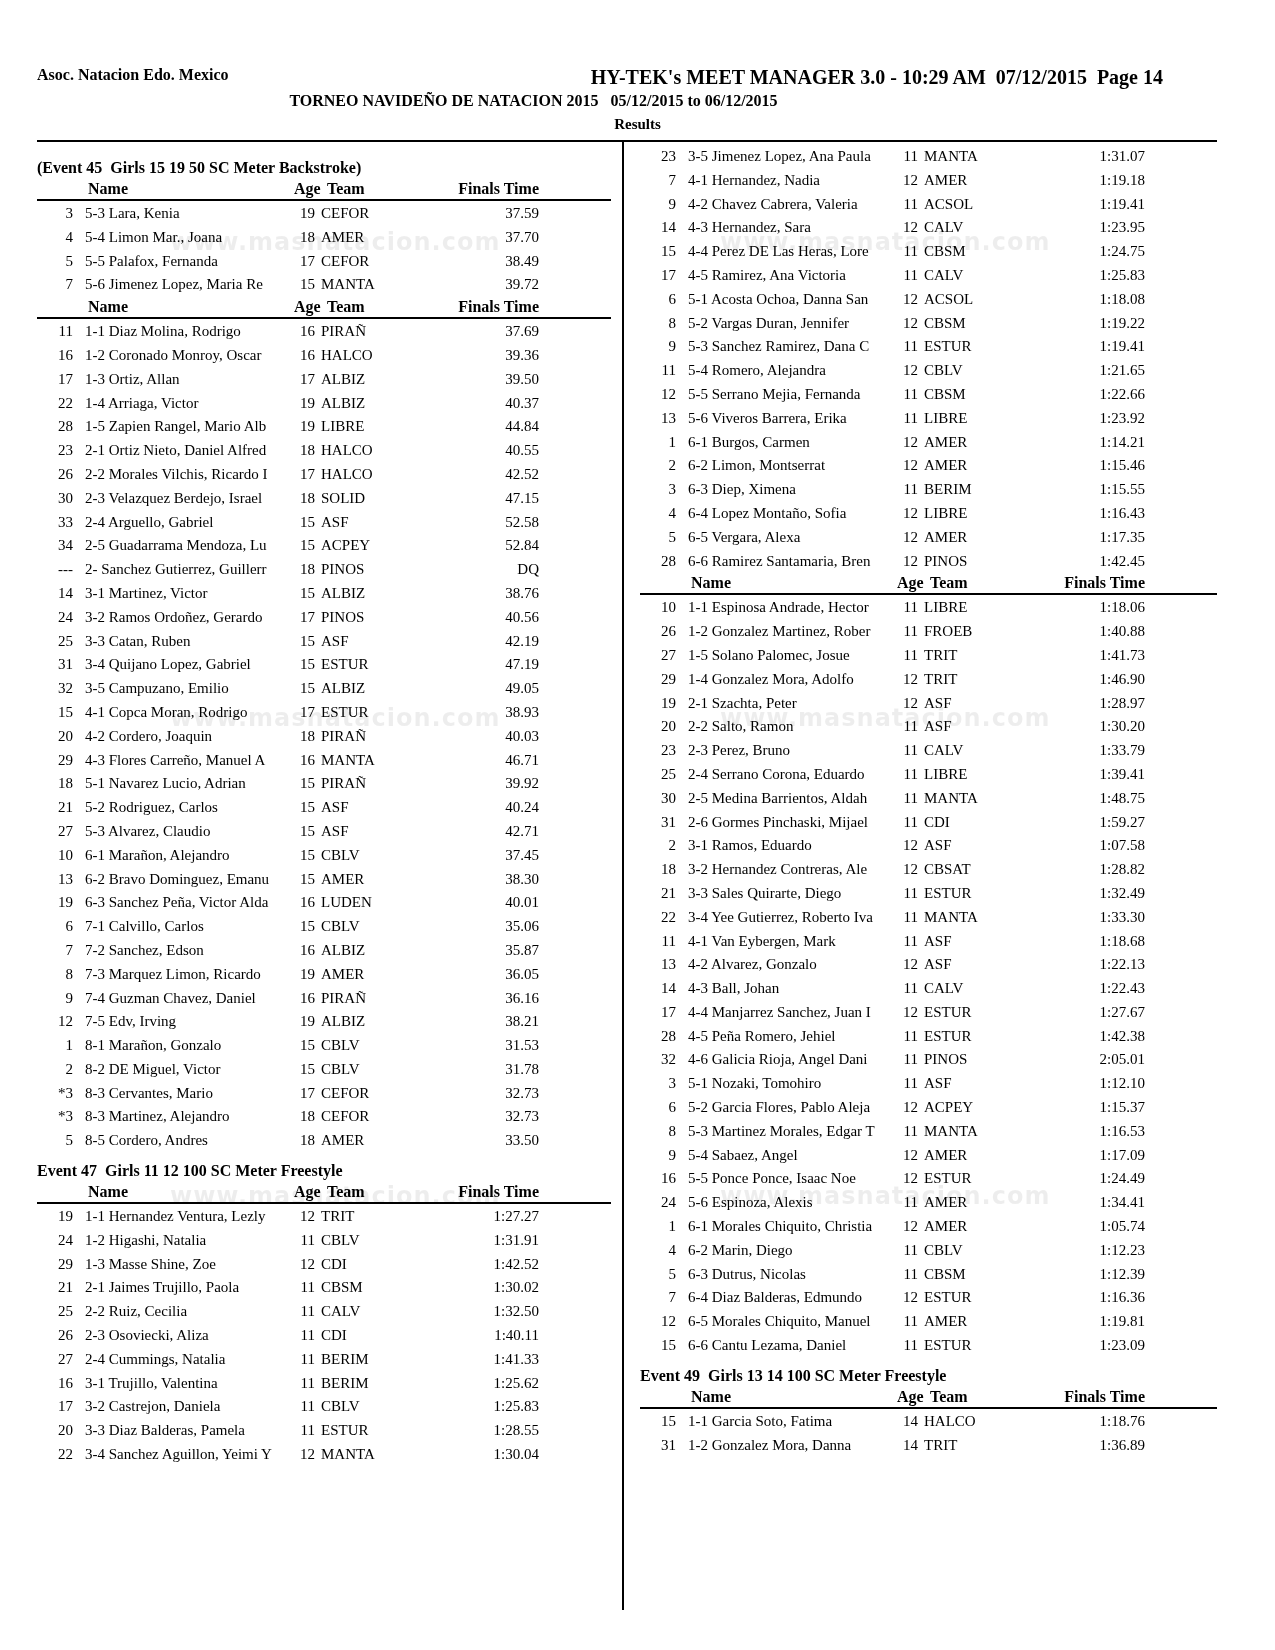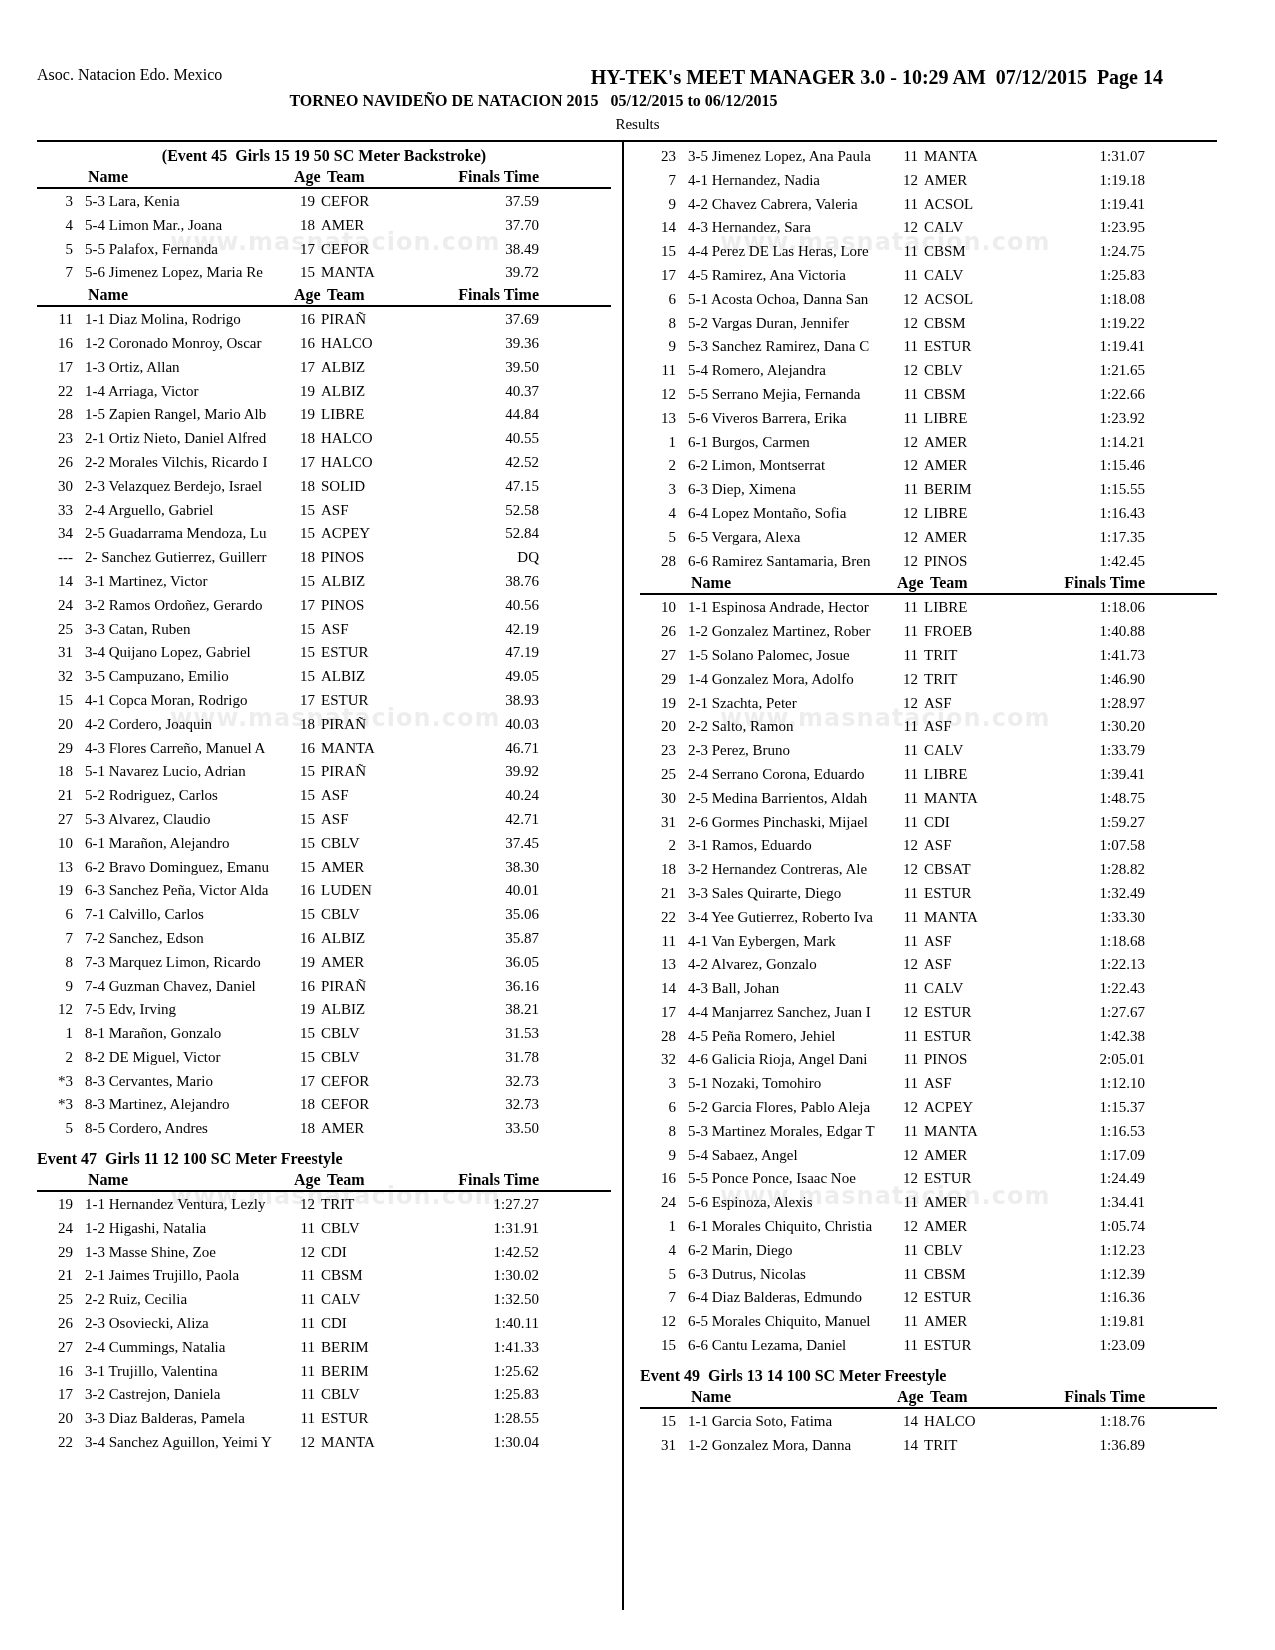--- a/index.html
+++ b/index.html
@@ -1,33 +1,33 @@
 <!DOCTYPE html>
 <html><head>
 <meta charset="utf-8">
 <style>
   html, body { margin: 0; padding: 0; background: #ffffff; }
   body {
     width: 1275px; height: 1650px; position: relative; overflow: hidden;
     font-family: "Liberation Serif", "DejaVu Serif", serif; color: #000;
   }
-  .hdr-left { position: absolute; left: 37px; top: 66px; font-size: 16px; }
+  .hdr-left { position: absolute; left: 37px; top: 66px; font-size: 16px; font-weight: bold; }
   .hdr-right { position: absolute; right: 112px; top: 66px; font-size: 20px; white-space: pre; font-weight: bold; }
   .hdr-title { position: absolute; left: 0; width: 1067px; top: 92px; text-align: center; font-size: 16px; font-weight: bold; white-space: pre; }
-  .hdr-results { position: absolute; left: 0; width: 1275px; top: 116px; text-align: center; font-size: 15px; font-weight: normal; }
+  .hdr-results { position: absolute; left: 0; width: 1275px; top: 116px; text-align: center; font-size: 15px; font-weight: bold; }
   .top-rule { position: absolute; left: 37px; width: 1180px; top: 140px; height: 2px; background: #000; }
   .col-divider { position: absolute; left: 622px; top: 140px; width: 2px; height: 1470px; background: #000; }
 
   .col { position: absolute; top: 142px; }
   .col-left { left: 37px; width: 574px; }
   .col-right { left: 640px; width: 577px; top: 144px; }
 
   .event { margin: 0; }
   .event-title { font-weight: bold; font-size: 16px; height: 22px; line-height: 22px; margin-top: 7px; white-space: pre; }
-  .col-left .event:first-child .event-title { margin-top: 3px; text-align: center; }
+  .col-left .event:first-child .event-title { margin-top: 15px; }
   .thead { position: relative; height: 20px; border-bottom: 2px solid #000; font-weight: bold; font-size: 16px; }
   .thead span { position: absolute; top: 1px; }
   .th-name { left: 51px; }
   .th-age { left: 257px; }
   .th-team { left: 290px; }
   .th-time { right: 0; width: 150px; text-align: right; }
   .col-left .th-time { right: 72px; }
   .col-right .th-time { right: 72px; }
 
   .row { position: relative; height: 23.8px; line-height: 23.8px; font-size: 15px; white-space: nowrap; }

